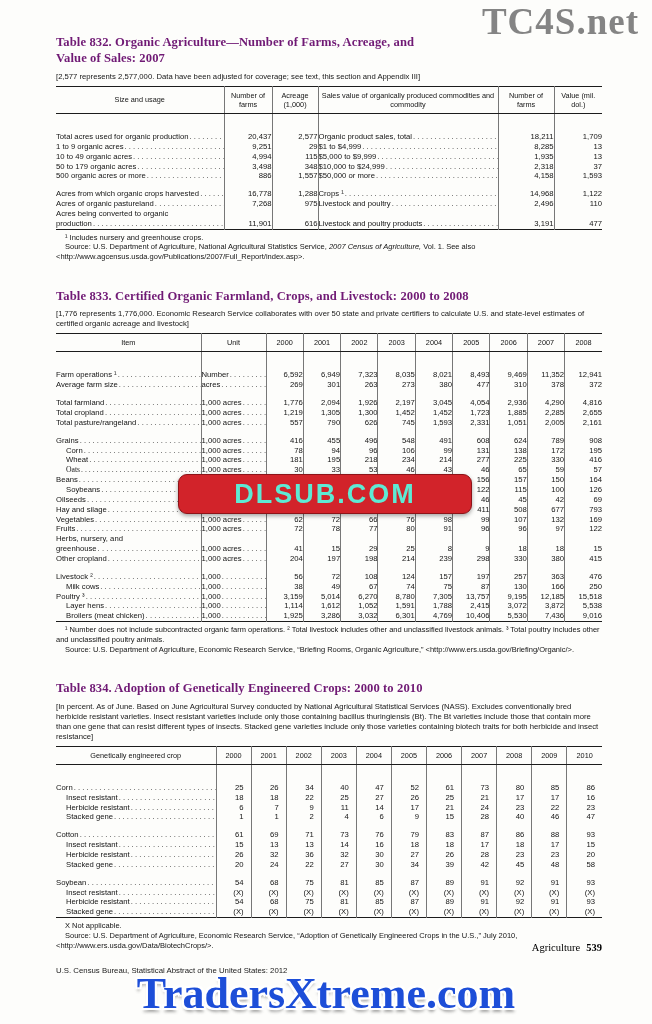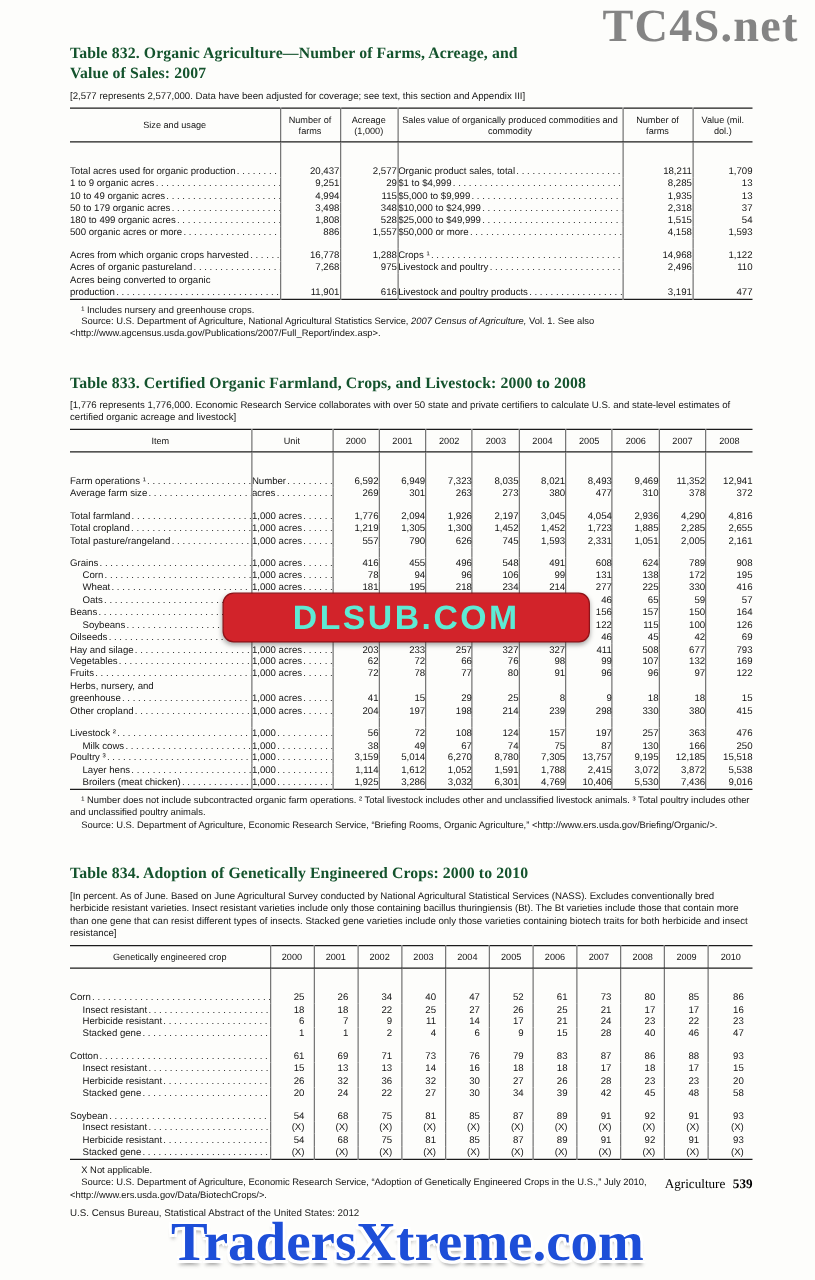--- a/index.html
+++ b/index.html
@@ -6,21 +6,21 @@
   html, body { margin: 0; padding: 0; }
   body { width: 652px; height: 1024px; background: #e9e9e9; }
   .page {
     position: relative; width: 652px; height: 1024px; background: #fdfdfb;
     font-family: "Liberation Sans", "DejaVu Sans", sans-serif; color: #141414; overflow: hidden;
   }
   .content { position: absolute; left: 56px; top: 34px; width: 546px; }
 
   .tbl-title {
     font-family: "Liberation Serif", "DejaVu Serif", serif;
-    font-size: 12.6px; font-weight: 700; line-height: 1.3; color: #14532d; letter-spacing: .1px;
+    font-size: 12.6px; font-weight: 700; line-height: 1.3; color: #701a75; letter-spacing: .1px;
   }
   .mt-section { margin-top: 26px; }
   .note { font-size: 7.7px; line-height: 1.3; margin-top: 5px; color: #161616; }
 
   table.data {
     width: 546px; border-collapse: collapse; table-layout: fixed; margin-top: 4px;
     border-top: 1px solid #1c1c1c; border-bottom: 1px solid #1c1c1c;
   }
   table.data th {
     font-size: 7.3px; font-weight: 400; text-align: center; vertical-align: middle;
@@ -179,38 +179,20 @@
                 <span class="t">$10,000 to $24,999</span>
                 <span class="d"></span>
               </div>
             </td>
             <td class="num">2,318</td>
             <td class="num">37</td>
           </tr>
           <tr>
             <td class="lbl">
               <div class="lr">
-                <span class="t">180 to 499 organic acres</span>
-                <span class="d"></span>
-              </div>
-            </td>
-            <td class="num">1,808</td>
-            <td class="num">528</td>
-            <td class="lbl">
-              <div class="lr">
-                <span class="t">$25,000 to $49,999</span>
-                <span class="d"></span>
-              </div>
-            </td>
-            <td class="num">1,515</td>
-            <td class="num">54</td>
-          </tr>
-          <tr>
-            <td class="lbl">
-              <div class="lr">
                 <span class="t">500 organic acres or more</span>
                 <span class="d"></span>
               </div>
             </td>
             <td class="num">886</td>
             <td class="num">1,557</td>
             <td class="lbl">
               <div class="lr">
                 <span class="t">$50,000 or more</span>
                 <span class="d"></span>
@@ -526,21 +508,21 @@
             <td class="num">195</td>
             <td class="num">218</td>
             <td class="num">234</td>
             <td class="num">214</td>
             <td class="num">277</td>
             <td class="num">225</td>
             <td class="num">330</td>
             <td class="num">416</td>
           </tr>
           <tr>
-            <td class="lbl" style="padding-left: 10px;">
+            <td class="lbl" style="padding-left: 10px; font-family: Liberation Serif, serif;">
               <div class="lr">
                 <span class="t">Oats</span>
                 <span class="d"></span>
               </div>
             </td>
             <td class="lbl unit">
               <div class="lr">
                 <span class="t">1,000 acres</span>
                 <span class="d"></span>
               </div>

